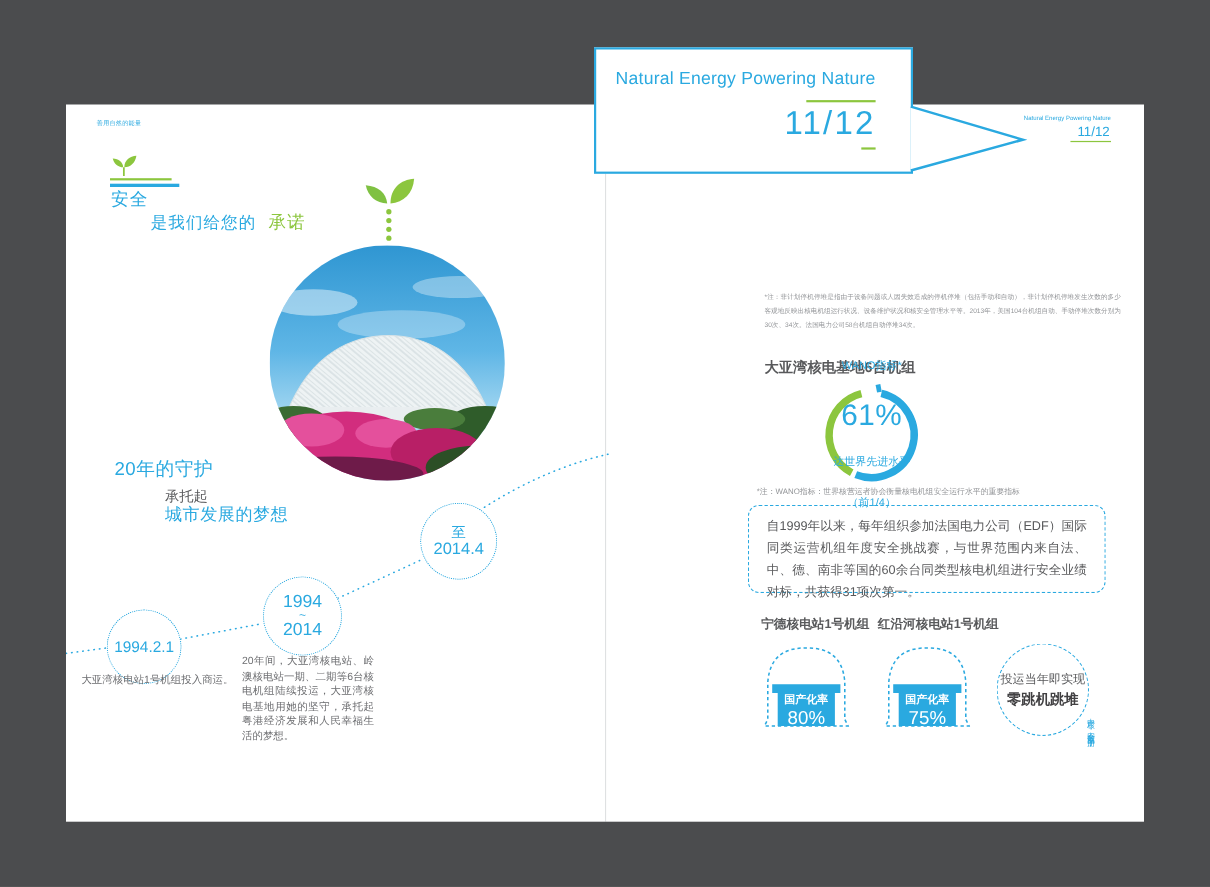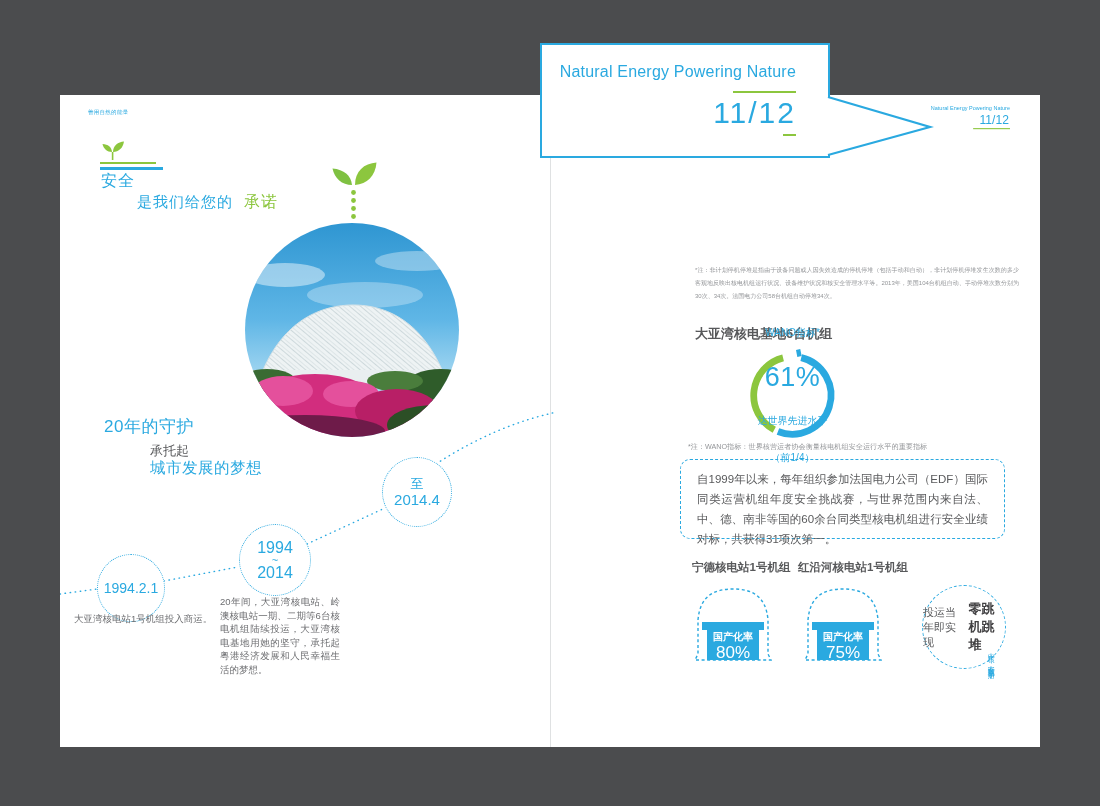--- a/index.html
+++ b/index.html
@@ -85,21 +85,21 @@
   #containment1{left:634px;top:489px;}
   #containment2{left:744px;top:489px;}
   .containment svg{position:absolute;inset:0;}
   .containment-outline{fill:none;stroke:var(--blue);stroke-width:1.4;stroke-dasharray:3 2.6;}
   .containment-body{fill:var(--blue);}
   .containment-text{position:absolute;left:0;right:0;top:47px;text-align:center;color:#fff;}
   .containment-metric-label{font-size:10px;font-weight:bold;line-height:12px;}
   .containment-metric-value{font-size:17px;line-height:19px;}
   .zero-badge{position:absolute;left:846px;top:490px;width:84px;height:84px;box-sizing:border-box;
               border:1.5px dashed var(--blue);border-radius:50%;
-              display:flex;flex-direction:row;align-items:center;justify-content:center;gap:2px;margin-left:16px;}
+              display:flex;flex-direction:column;align-items:center;justify-content:center;gap:2px;}
   .zero-line1{font-size:11px;color:var(--dark);}
   .zero-line2{font-size:13px;font-weight:bold;color:#414042;}
   .edge-tagline{position:absolute;left:926px;top:552px;writing-mode:vertical-rl;font-size:10px;letter-spacing:2px;
                 color:var(--blue);transform:scale(.7);transform-origin:top left;}
 </style>
 </head>
 <body>
 
 <div class="stage">
 

